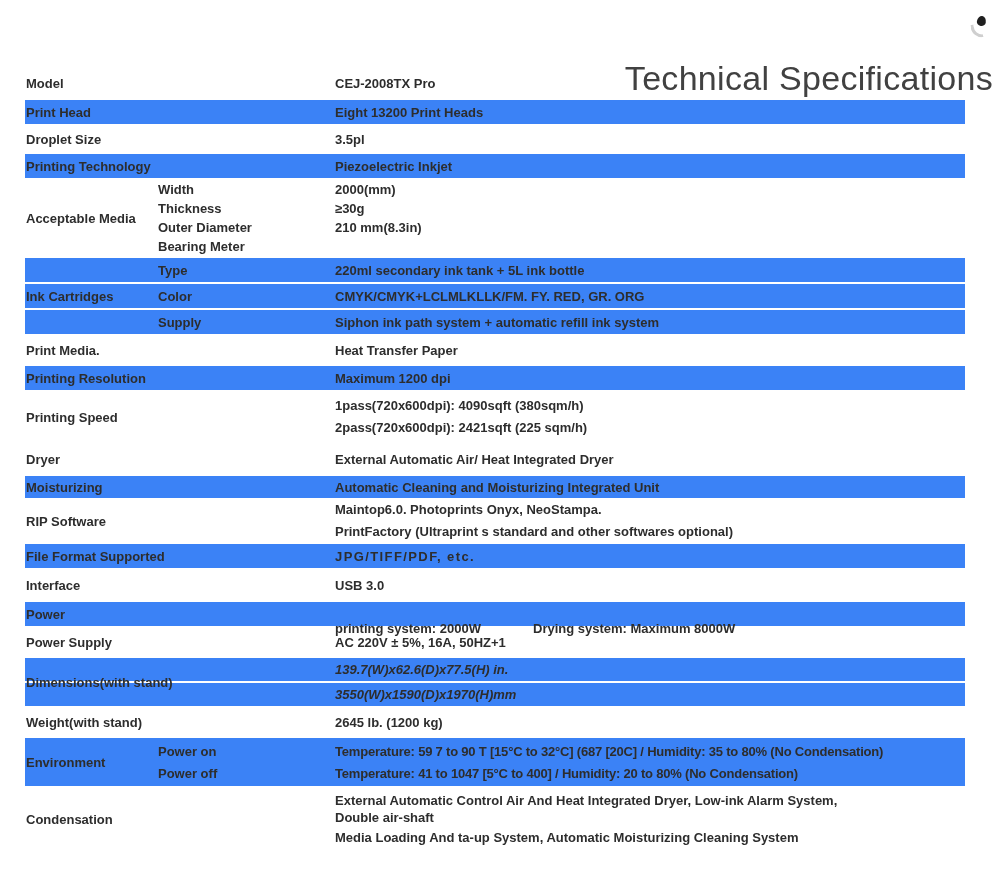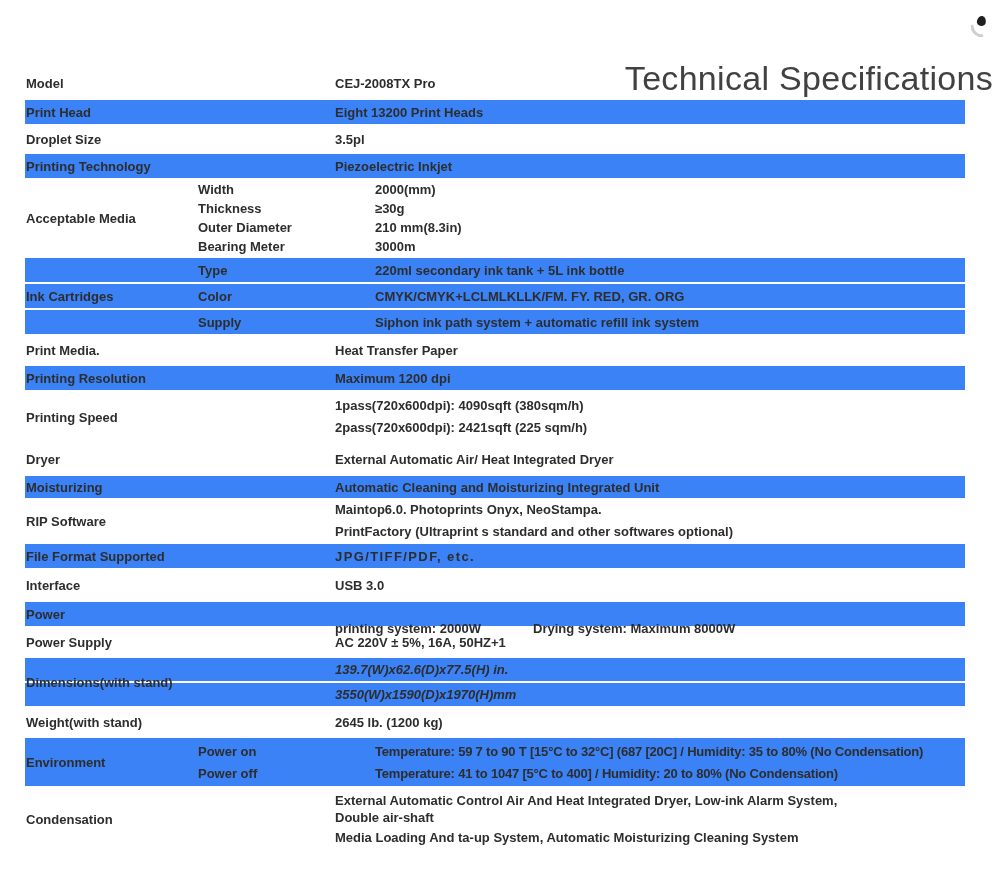--- a/index.html
+++ b/index.html
@@ -29,21 +29,21 @@
 
   
   .value.split { display:flex; align-items:center;margin-top:28px; }
   .value.split .v1 { flex:0 0 198px; white-space:nowrap; }
   .value.split .v2 { white-space:nowrap; }
 
   
   .group { position:relative; margin-bottom:2px; }
   .glabel { position:absolute; left:1px; top:50%; transform:translateY(-50%); width:130px; }
   .subrow { display:flex; align-items:center; padding-left:133px; }
-  .sublabel { flex:0 0 177px; white-space:nowrap;margin-left:40px; }
+  .sublabel { flex:0 0 177px; white-space:nowrap; }
   .svalue { flex:1; white-space:nowrap; }
   .group.wide .subrow { padding-left:310px;font-style:italic; }
   .gap2 { margin-bottom:2px; }
   .env-block { padding:2px 0; }
 </style>
 </head>
 <body>
 
 <div class="page">
 
@@ -86,21 +86,20 @@
       <div class="subrow" style="height:19px">
         <div class="sublabel">Thickness</div>
         <div class="svalue">≥30g</div>
       </div>
       <div class="subrow" style="height:19px">
         <div class="sublabel">Outer Diameter</div>
         <div class="svalue">210 mm(8.3in)</div>
       </div>
       <div class="subrow" style="height:19px">
         <div class="sublabel">Bearing Meter</div>
-        <div class="svalue">3000m</div>
       </div>
     </div>
 
     <div class="group">
       <div class="glabel">Ink Cartridges</div>
       <div class="subrow shaded gap2" style="height:24px">
         <div class="sublabel">Type</div>
         <div class="svalue">220ml secondary ink tank + 5L ink bottle</div>
       </div>
       <div class="subrow shaded gap2" style="height:24px">

